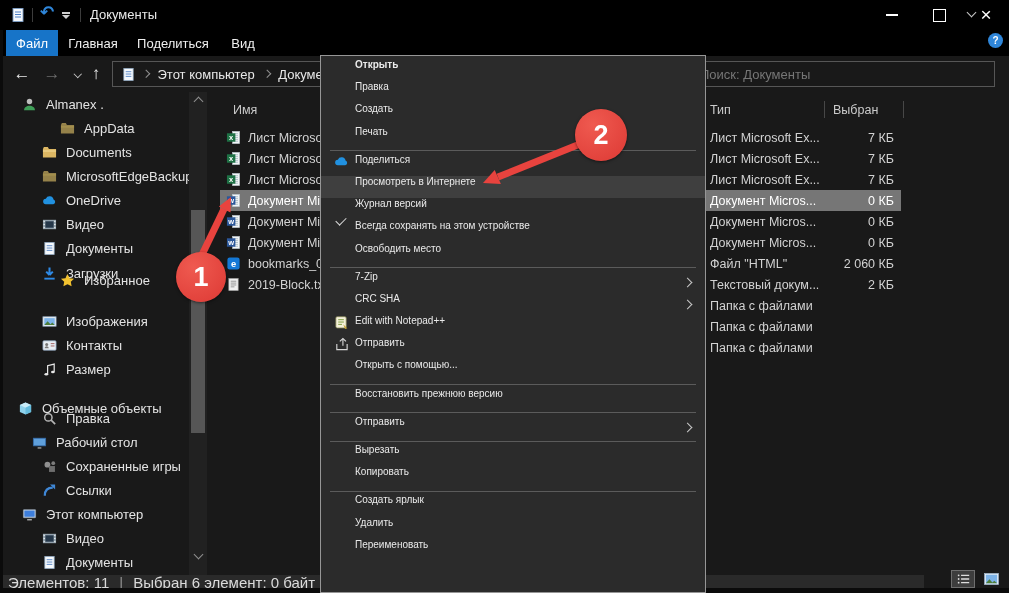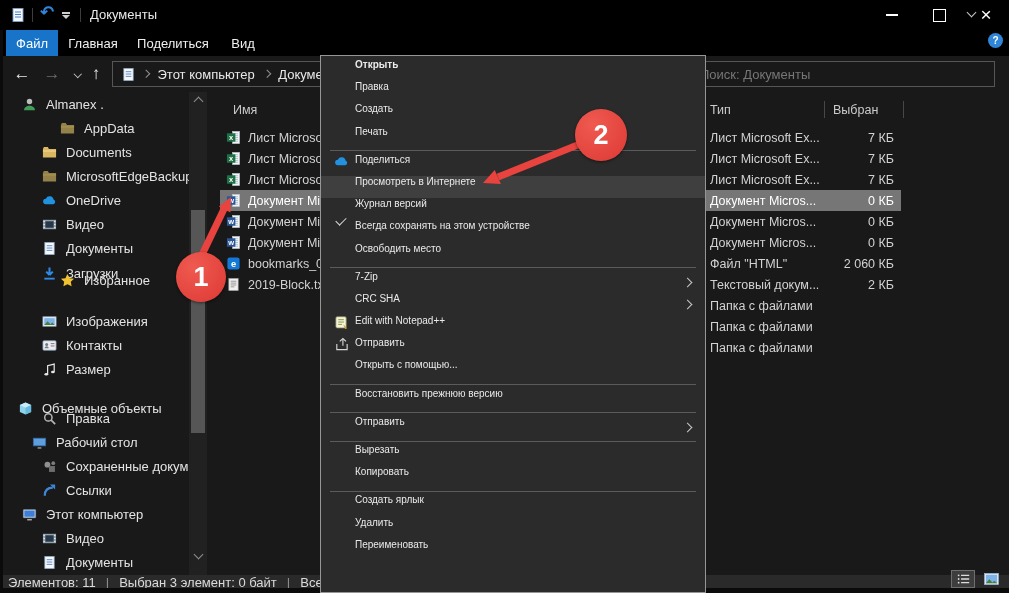--- a/index.html
+++ b/index.html
@@ -60,22 +60,22 @@
   .mitem.hl{background:#3f3f3f;}
   .mitem.bold{font-weight:bold;}
   .mico{width:24px;margin-left:8px;display:flex;align-items:center;justify-content:center;flex:0 0 auto;}
   .mlabel{margin-left:2px;white-space:nowrap;}
   .msub{position:absolute;right:14px;top:8px;}
   .msub .chev{border-color:#c9c9c9;}
   .msep{height:1px;background:#5b5b5b;margin:2.5px 9px;}
   .mcheck{width:9px;height:5px;border-left:1.8px solid #d9d9d9;border-bottom:1.8px solid #d9d9d9;transform:rotate(-45deg);margin-top:-3px;}
 
   
-  #statusbar{position:absolute;left:0;top:575px;width:1009px;height:14px;background:#2a2a2a;
-    display:flex;align-items:center;font-size:13px;color:#dadada;padding-left:8px;box-sizing:border-box;gap:10px;}
+  #statusbar{position:absolute;left:0;top:575px;width:924px;height:14px;background:#2a2a2a;
+    display:flex;align-items:center;font-size:15px;color:#dadada;padding-left:8px;box-sizing:border-box;gap:10px;}
   #bottom-strip{position:absolute;left:0;top:588px;width:1009px;height:5px;background:#0b0b0b;}
   .spipe{color:#8f8f8f;}
   .viewbtn{position:absolute;top:571px;width:22px;height:16px;display:flex;align-items:center;justify-content:center;z-index:2;}
   .viewbtn.sel{background:#3d3d3d;outline:1px solid #6e6e6e;}
 
   
   #left-edge{position:absolute;left:0;top:30px;width:3px;height:563px;background:#0b0b0b;}
 
   
   #annotations{position:absolute;left:0;top:0;width:1009px;height:593px;z-index:100;pointer-events:none;}
@@ -300,21 +300,21 @@
         <span>Рабочий стол</span>
       </div>
       <div class="side-item" style="top:454.25px;padding-left:42px">
         <span class="ico" style="width:15px;height:15px">
           <svg viewBox="0 0 16 16">
             <circle cx="5.8" cy="6" r="3.1" fill="#909090"></circle>
             <rect x="7.5" y="7.5" width="6.3" height="6.3" fill="#6e6e6e"></rect>
             <circle cx="12" cy="4.5" r="2" fill="#7d7d7d"></circle>
           </svg>
         </span>
-        <span>Сохраненные докум</span>
+        <span>Сохраненные игры</span>
       </div>
       <div class="side-item" style="top:478.4px;padding-left:42px">
         <span class="ico" style="width:15px;height:15px">
           <svg viewBox="0 0 16 16">
             <path d="M3 13.5c0-5.5 3.2-8.5 8.5-8.5" stroke="#3f87d6" stroke-width="2.4" fill="none"></path>
             <path d="M8.5 1.5H14V7z" fill="#3f87d6"></path>
           </svg>
         </span>
         <span>Ссылки</span>
       </div>
@@ -477,21 +477,21 @@
       <div class="frow" style="left:824px;top:295px;width:70px;justify-content:flex-end;"></div>
       <div class="frow" style="left:710px;top:316px;width:112px;overflow:hidden">Папка с файлами</div>
       <div class="frow" style="left:824px;top:316px;width:70px;justify-content:flex-end;"></div>
       <div class="frow" style="left:710px;top:337px;width:112px;overflow:hidden">Папка с файлами</div>
       <div class="frow" style="left:824px;top:337px;width:70px;justify-content:flex-end;"></div>
     </div>
 
   <div id="statusbar">
     <span>Элементов: 11</span>
     <span class="spipe">|</span>
-    <span>Выбран 3 элемент: 0 байт</span>
+    <span>Выбран 6 элемент: 0 байт</span>
     <span class="spipe">|</span>
     <span>Всегда д</span>
   </div>
   <div id="bottom-strip"></div>
   <div class="viewbtn sel" style="left:952px">
     <span class="ico" style="width:13px;height:12px" id="vb1">
         <svg viewBox="0 0 16 14">
           <circle cx="2" cy="2.5" r="1.1" fill="#dcdcdc"></circle>
           <circle cx="2" cy="7" r="1.1" fill="#dcdcdc"></circle>
           <circle cx="2" cy="11.5" r="1.1" fill="#dcdcdc"></circle>

